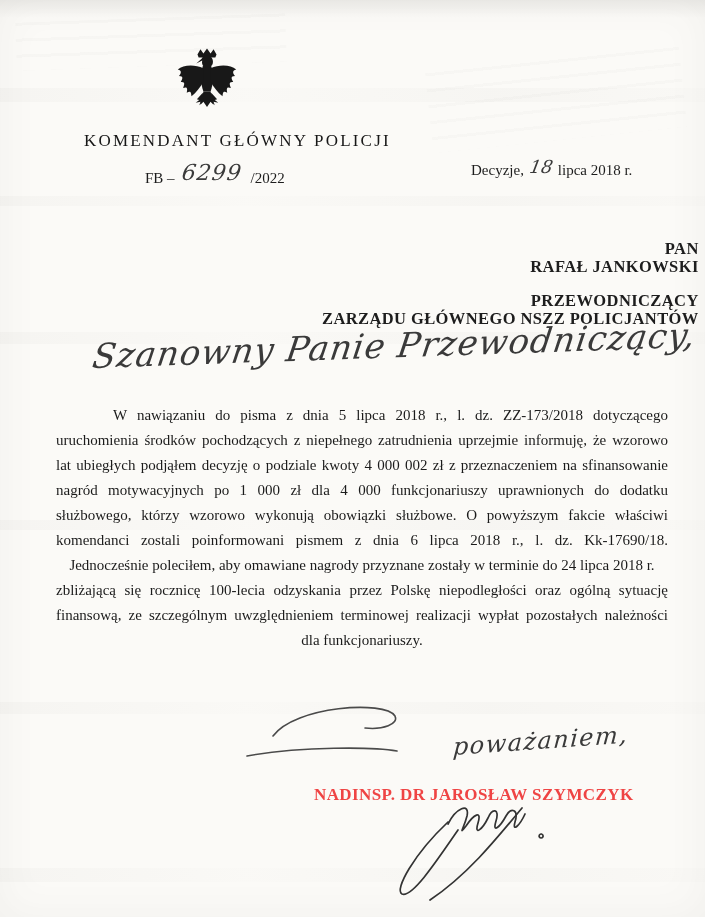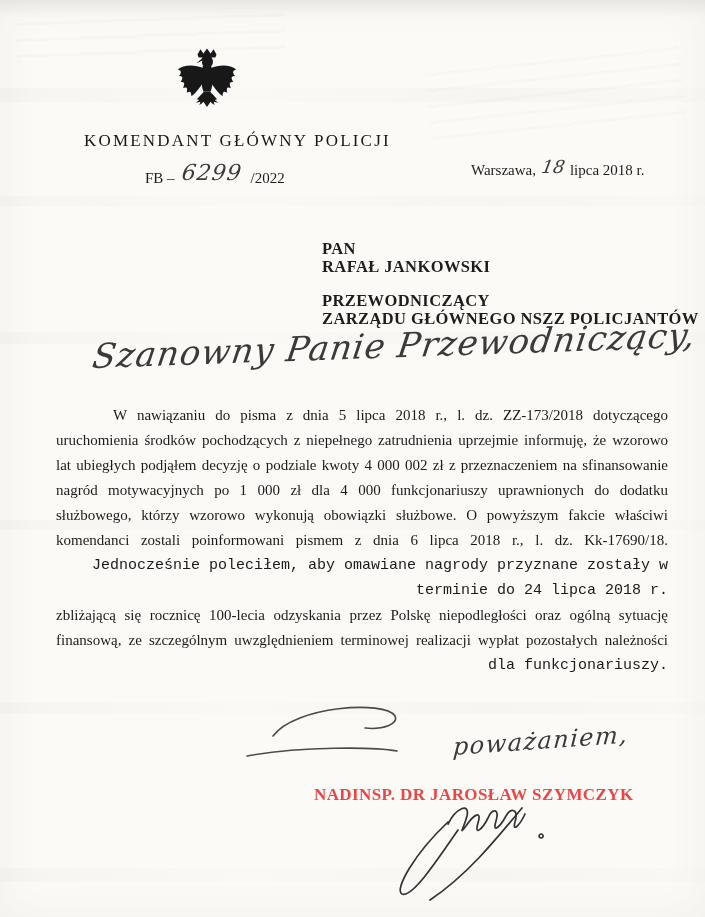--- a/index.html
+++ b/index.html
@@ -27,34 +27,35 @@
   .hw {
     font-family:"DejaVu Serif", serif; font-style:italic; color:#3a3a3a;
     font-weight:400;
   }
   .hw-ref { font-size:22px; position:relative; top:-3px; margin:0 9px 0 7px; transform:skewX(-8deg); display:inline-block; letter-spacing:1px; }
   .hw-day { font-size:18px; margin:0 5px 0 6px; position:relative; top:-2px; transform:skewX(-10deg); display:inline-block; }
   .recipient {
     position:absolute; left:322px; top:240px;
     font-weight:bold; font-size:16.5px; letter-spacing:0.4px; line-height:17.5px;
     white-space:nowrap;
+    text-align:right;
   }
   .recipient .gap { height:17px; }
   .salutation {
     position:absolute; left:90px; top:336px;
     font-size:34px; letter-spacing:1px; white-space:nowrap;
     transform:rotate(-2deg) skewX(-10deg); transform-origin:left bottom;
   }
   .body-text {
     position:absolute; left:56px; top:403px; width:612px;
     font-size:15px; line-height:25px; color:#1b1b1b;
   }
   .b-line { text-align:justify; text-align-last:justify; text-justify:inter-word; }
   .b-line.first { padding-left:57px; }
-  .b-line.last { text-align:right; text-align-last:auto;font-family:Liberation Mono, monospace; }
+  .b-line.last { text-align:center; text-align-last:auto; }
   .flourish { position:absolute; left:243px; top:696px; width:190px; height:72px; }
   .farewell {
     position:absolute; left:452px; top:733px; font-size:24px; letter-spacing:1.5px;
     transform:rotate(-4deg) skewX(-8deg); transform-origin:left bottom; white-space:nowrap;
   }
   .signer {
     position:absolute; left:314px; top:785px;
     font-weight:bold; font-size:17px; letter-spacing:0.4px; white-space:nowrap; color:#ef4444;
   }
   .signature { position:absolute; left:370px; top:796px; width:260px; height:115px; }
@@ -87,21 +88,21 @@
     </g>
   </svg>
 
   <div class="office">KOMENDANT GŁÓWNY POLICJI</div>
 
   <div class="ref-line">
     <span>FB –</span><span class="hw hw-ref">6299</span><span>/2022</span>
   </div>
 
   <div class="date-line">
-    <span>Warszawa,</span><span class="hw hw-day">18</span><span>lipca 2018 r.</span>
+    <span>Decyzje,</span><span class="hw hw-day">18</span><span>lipca 2018 r.</span>
   </div>
 
   <div class="recipient">
     <div>PAN</div>
     <div>RAFAŁ JANKOWSKI</div>
     <div class="gap"></div>
     <div>PRZEWODNICZĄCY</div>
     <div>ZARZĄDU GŁÓWNEGO NSZZ POLICJANTÓW</div>
   </div>
 

